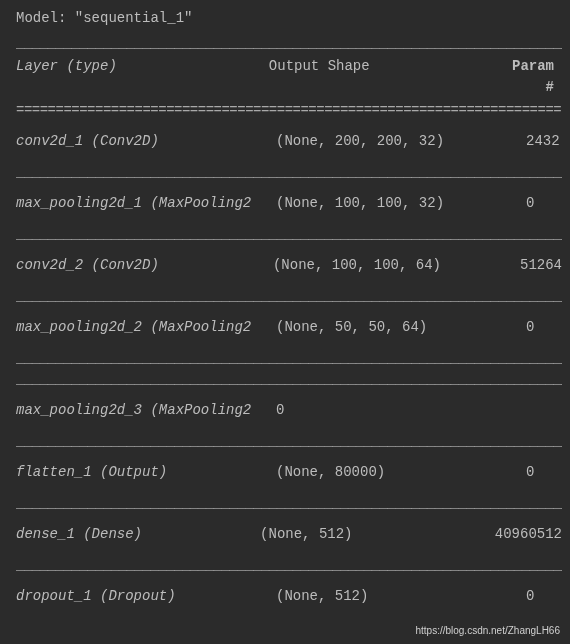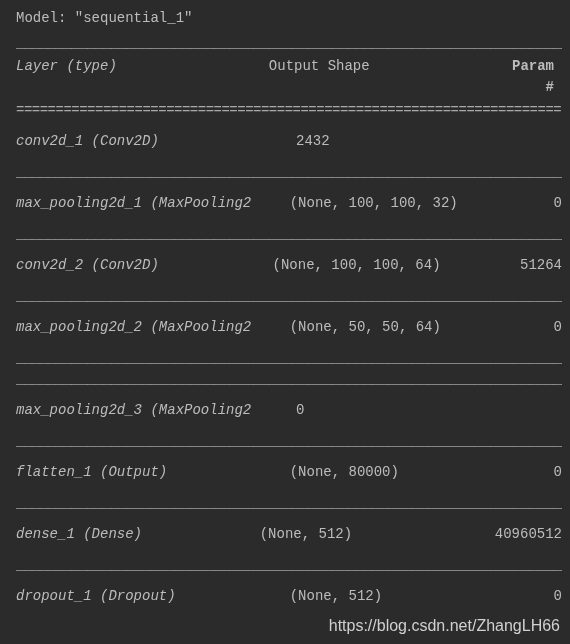--- a/index.html
+++ b/index.html
@@ -44,21 +44,20 @@
       overflow: hidden;
       padding-left: 8px;
       letter-spacing: -0.5px;
     }
     .layer-row {
       display: flex;
       padding-left: 8px;
       color: #bcbcbc;
       margin-top: 10px;
       margin-bottom: 10px;
-      gap: 20px;
     }
     .col-layer {
       width: 260px;
       white-space: nowrap;
       overflow: hidden;
       font-style: italic;
     }
     .col-output {
       width: 250px;
       white-space: nowrap;
@@ -71,40 +70,41 @@
       flex: 1;
       padding-right: 8px;
       font-weight: bold;
     }
     .watermark {
       position: absolute;
       bottom: 6px;
       right: 10px;
       color: #d0d0d0;
       font-family: Arial, sans-serif;
-      font-size: 16px;
+      font-size: 10px;
     }
   </style>
 </head>
 <body>
 
 <div class="model-title">Model: "sequential_1"</div>
 <div class="underline-row">________________________________________________________________________</div>
 
 <div class="header-row">
   <div class="col-layer">Layer (type)</div>
   <div class="col-output">Output Shape</div>
   <div class="col-param-header">Param #</div>
 </div>
 
 <div class="equals-row">========================================================================</div>
 
 <div id="layers-container">
     <div class="layer-row">
       <div class="col-layer">conv2d_1 (Conv2D)</div>
+      <div class="col-output">(None, 200, 200, 32)</div>
       <div class="col-param">2432</div>
     </div>
     <div class="underline-row">________________________________________________________________________</div>
     <div class="layer-row">
       <div class="col-layer">max_pooling2d_1 (MaxPooling2</div>
       <div class="col-output">(None, 100, 100, 32)</div>
       <div class="col-param">0</div>
     </div>
     <div class="underline-row">________________________________________________________________________</div>
     <div class="layer-row">

